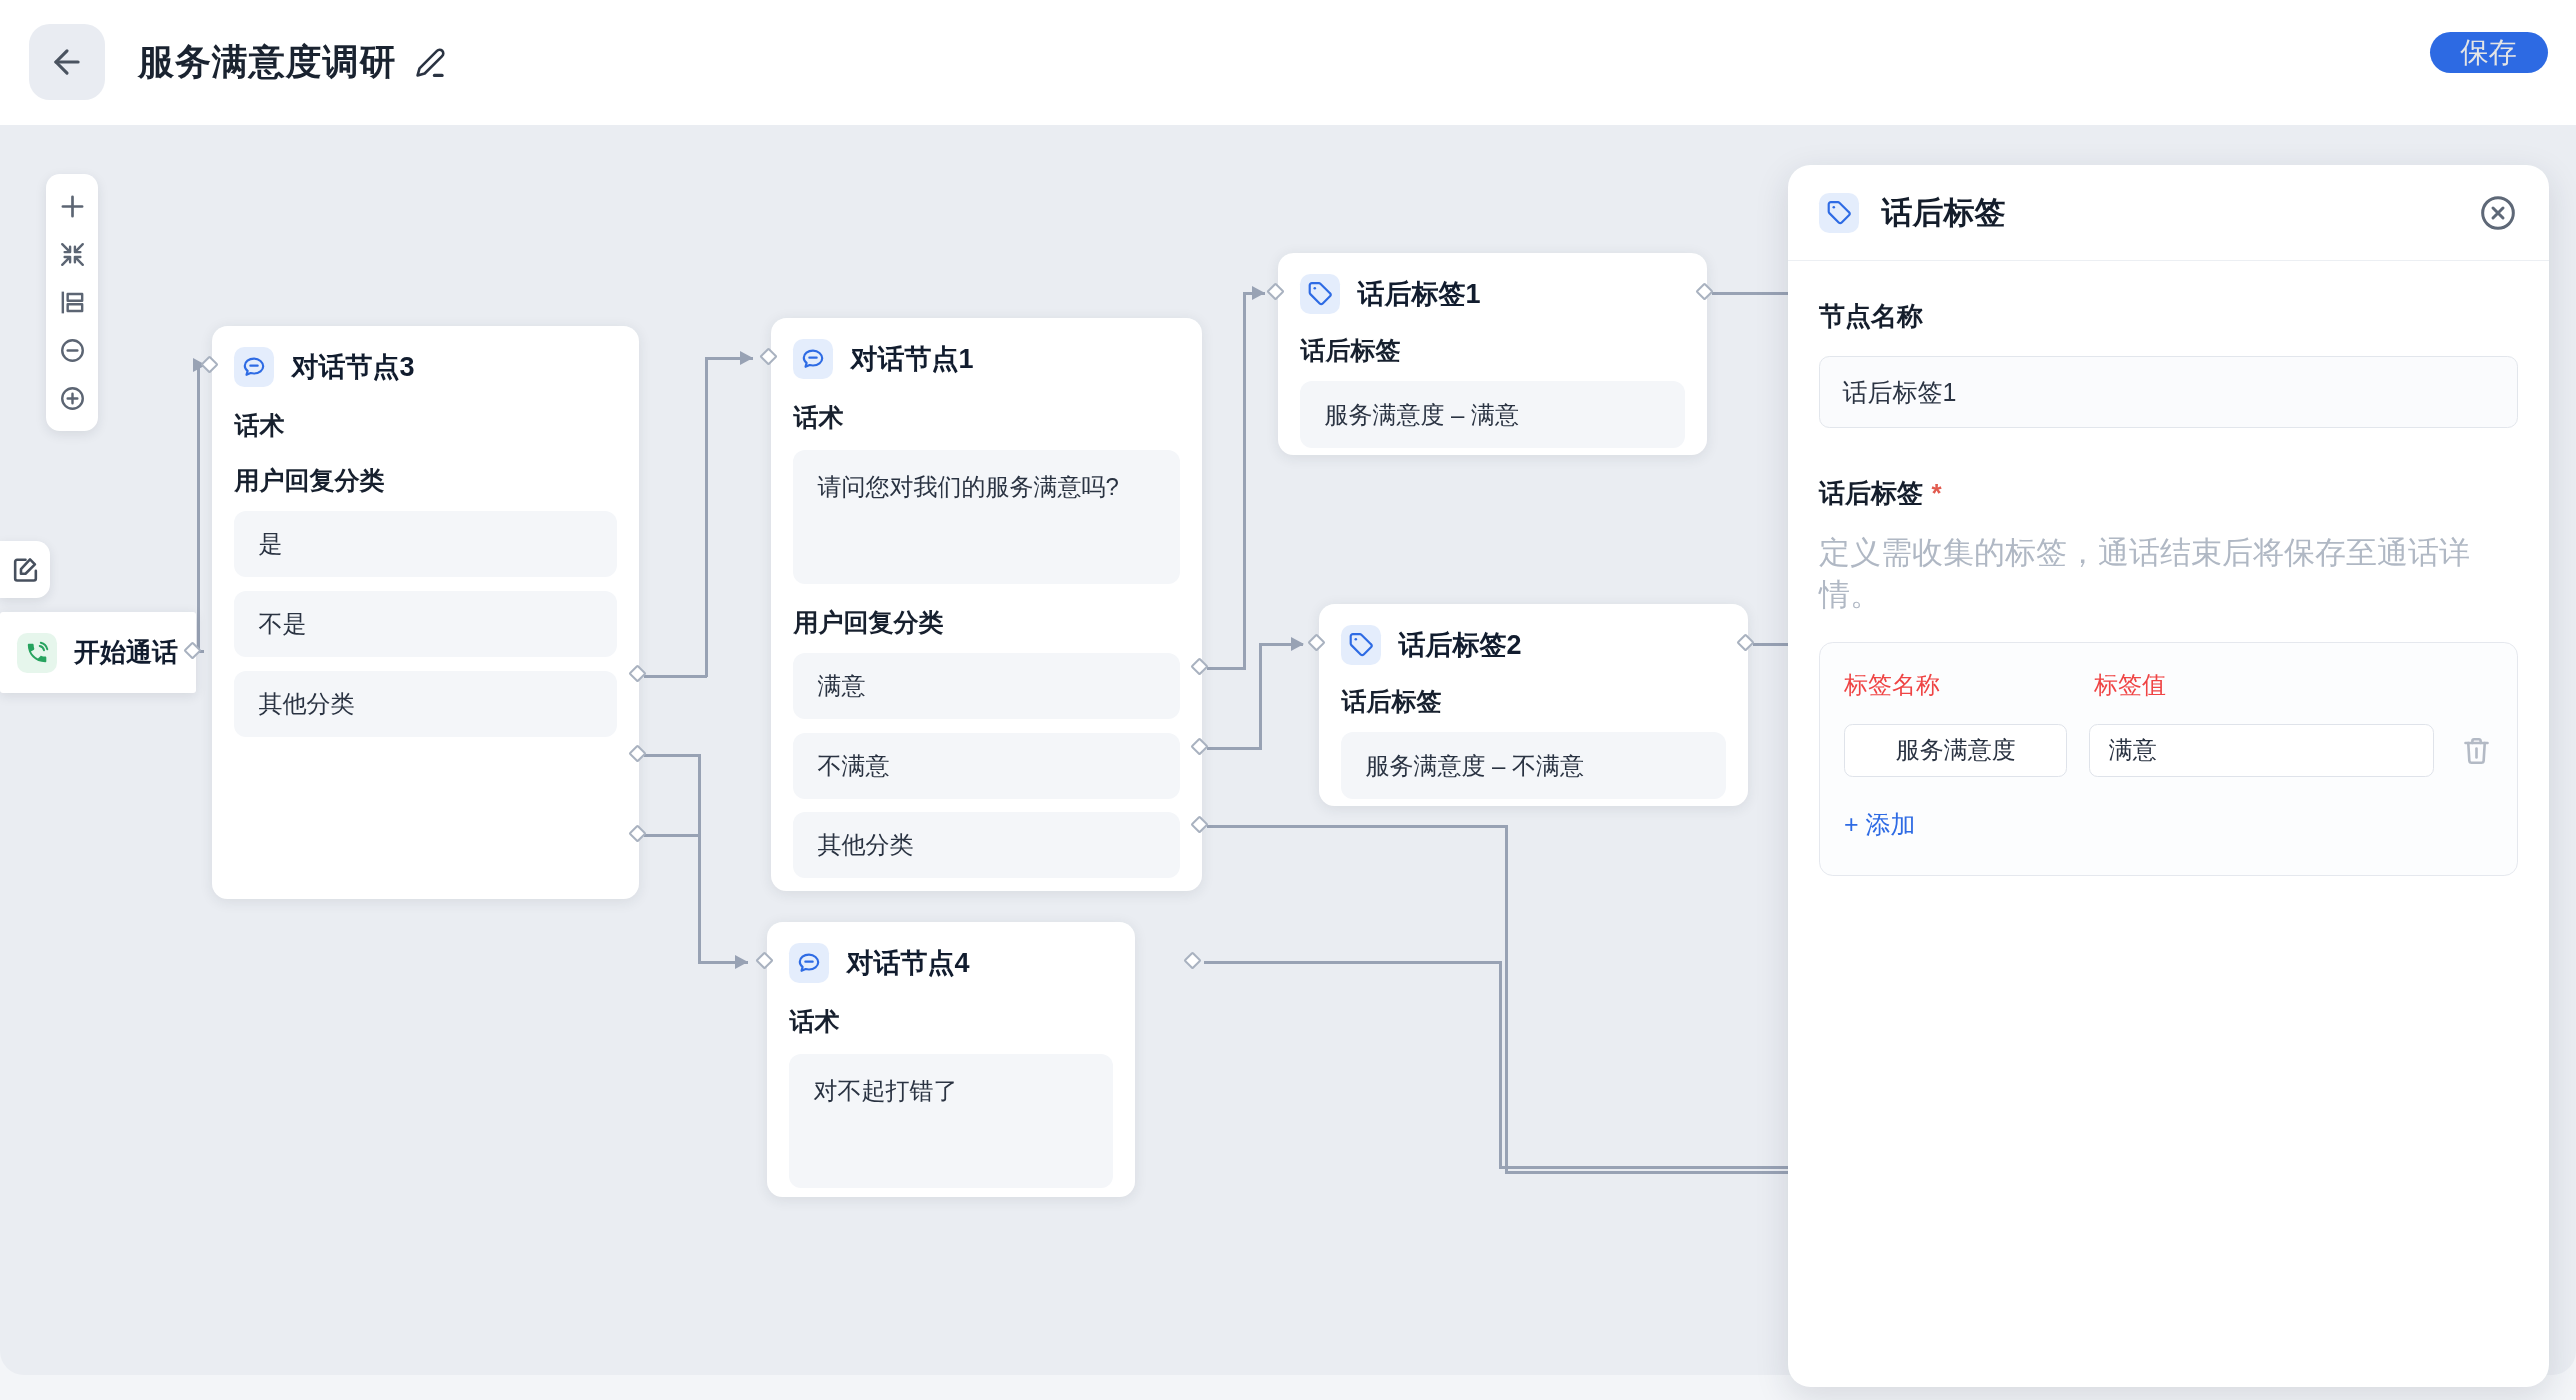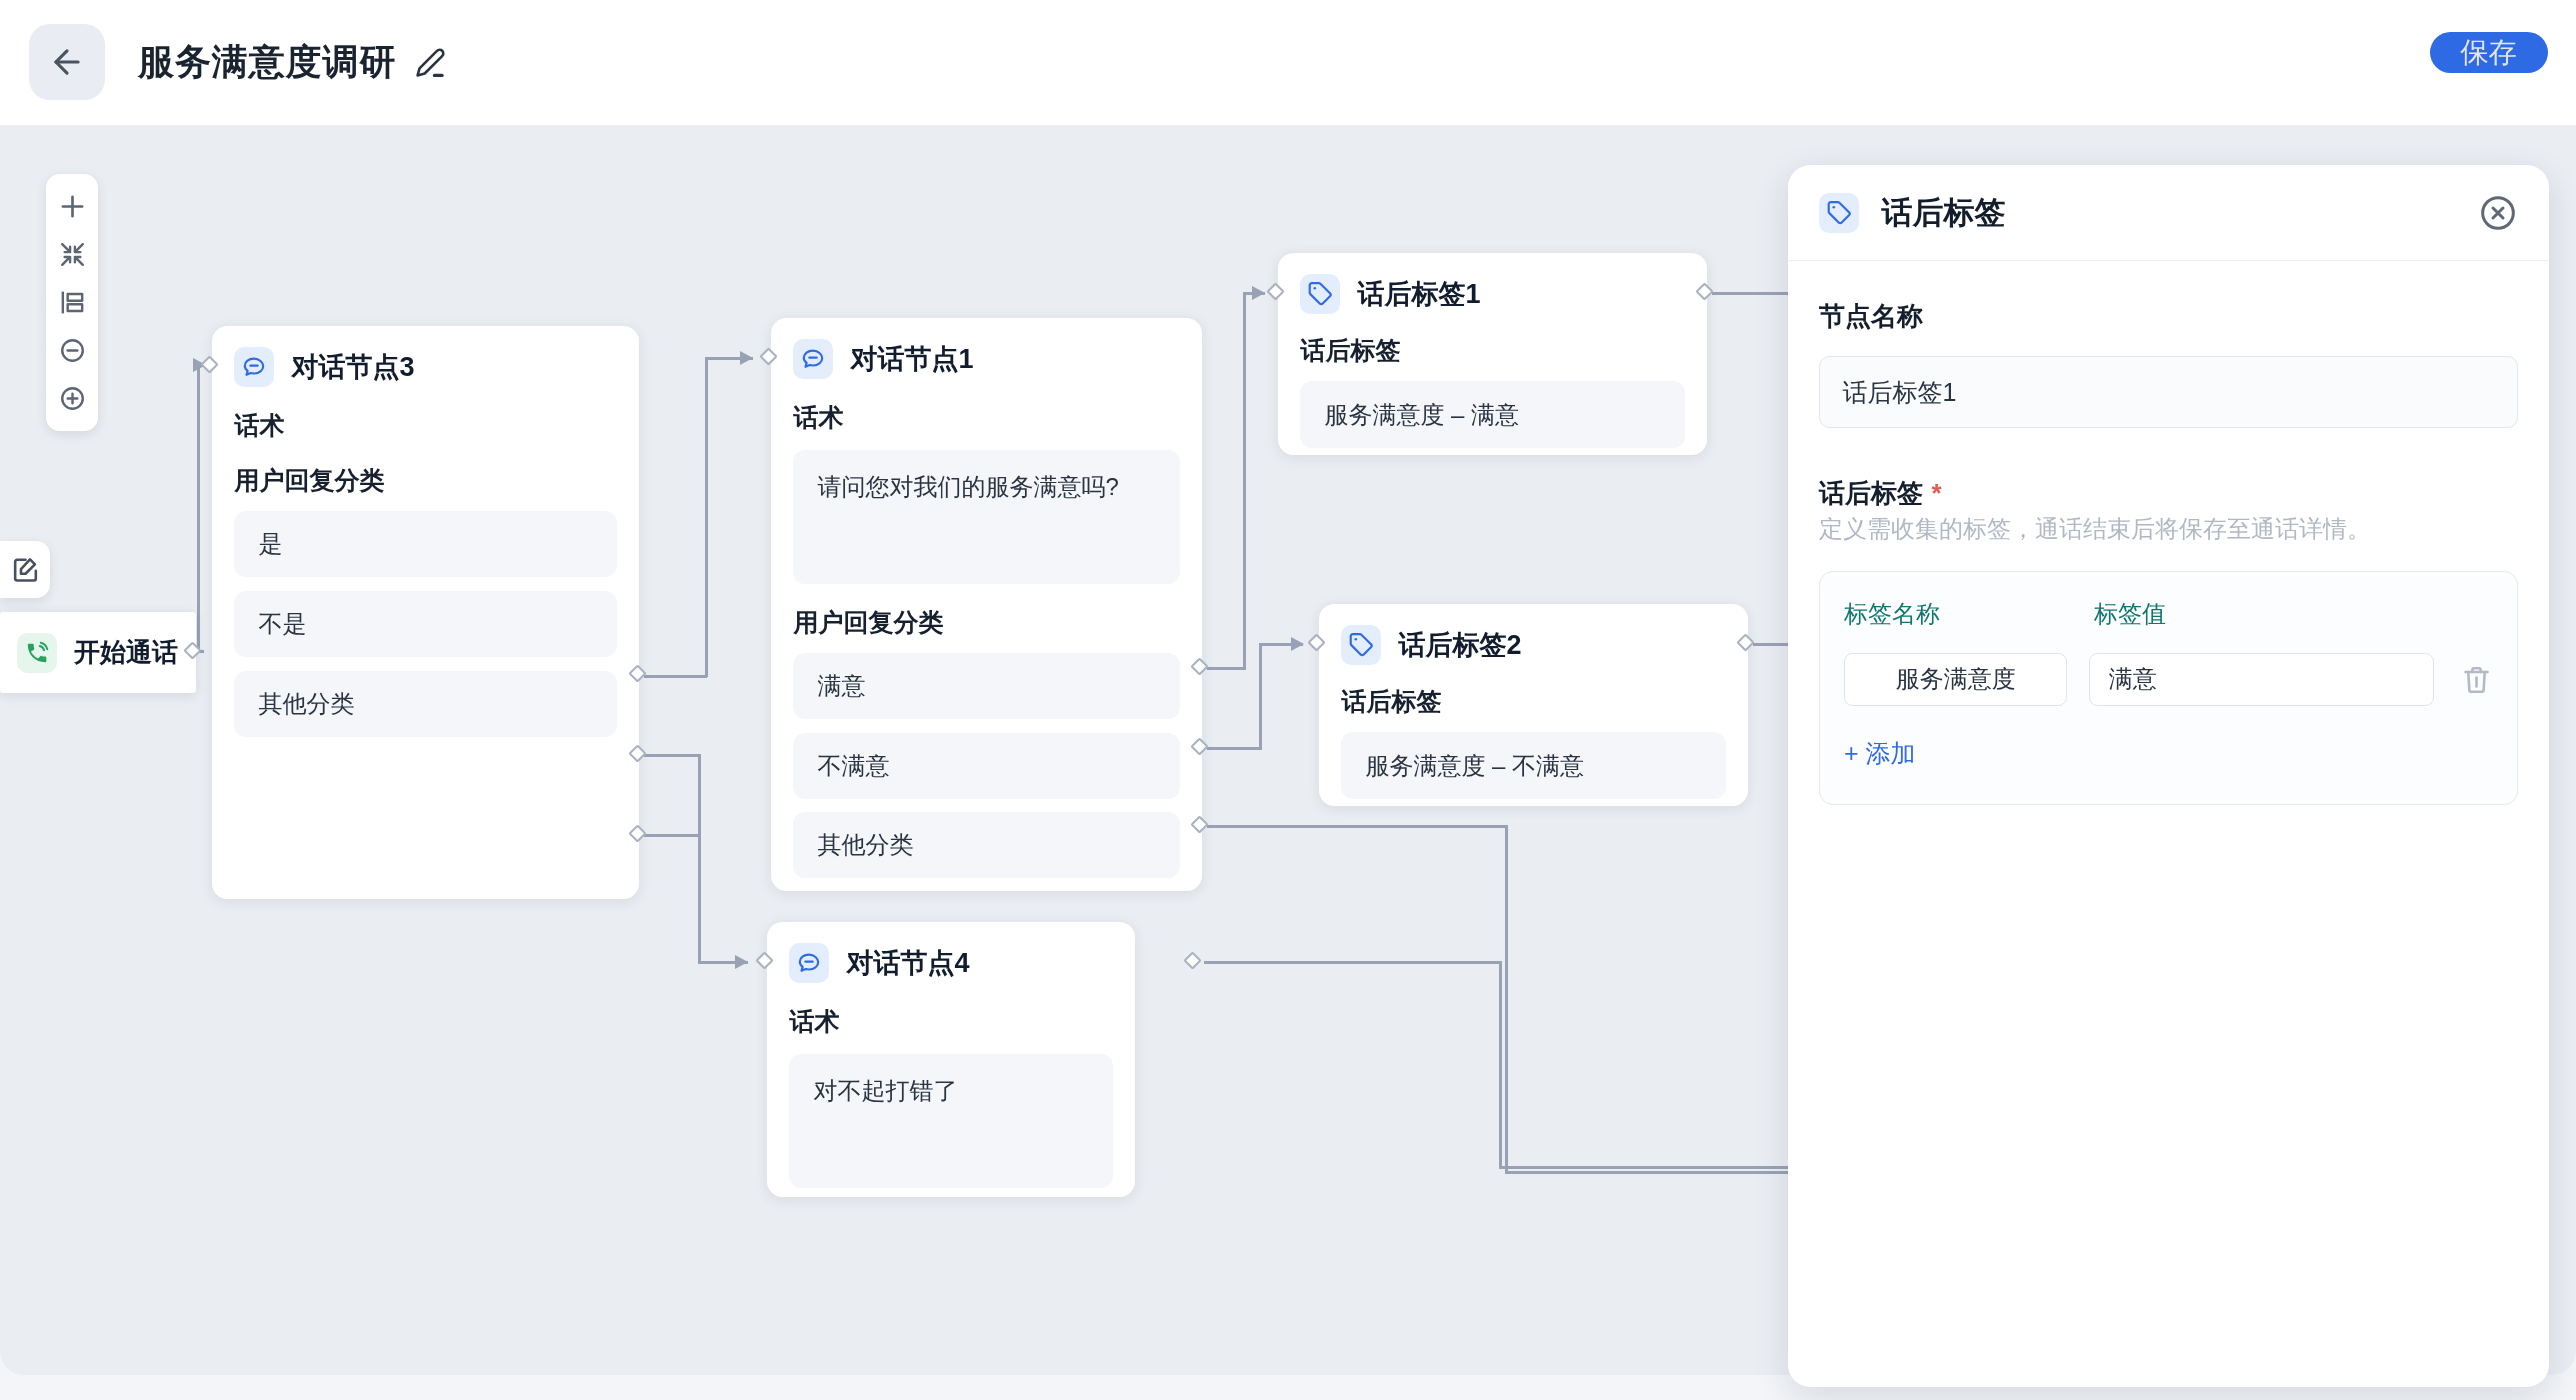--- a/index.html
+++ b/index.html
@@ -43,24 +43,24 @@
   .panel { position:absolute; left:1788px; top:165px; width:761px; height:1222px; background:#ffffff; border-radius:22.4px; box-shadow:0 10.3px 34px rgba(30,41,59,.13); z-index:10; }
   .panel-head { height:96px; display:flex; align-items:center; padding:0 31px; border-bottom:1.7px solid #eceff3; }
   .panel-head .node-icon { margin-right:22.4px; }
   .panel-title { font-size:31px; font-weight:bold; color:#141d2b; flex:1; }
   .panel-close { width:40px; height:40px; display:flex; align-items:center; justify-content:center; cursor:pointer; }
   .panel-body { padding:0 31px; }
   .field-label { font-size:26px; font-weight:bold; color:#151e2c; margin-top:38px; }
   .text-input { margin-top:22.4px; height:72px; border:1.7px solid #e2e6ec; border-radius:10.3px; background:#fafbfd; display:flex; align-items:center; padding:0 22.4px; font-size:25px; color:#2a3342; }
   .section-row { margin-top:48px; display:flex; align-items:baseline; gap:8.6px; }
   .required-mark { color:#e25b4f; font-size:26px; font-weight:bold; }
-  .panel-desc { margin-top:2px; font-size:24px; color:#b0b8c4; }
+  .panel-desc { margin-top:21px; font-size:31px; color:#b0b8c4; }
   .tag-group { margin-top:26px; border:1.7px solid #e5e8ee; border-radius:13.8px; background:#fcfdfe; padding:26px 24px 34px 24px; }
   .tag-cols { display:flex; }
-  .tag-col-label { font-size:24px; color:#0f766e; }
+  .tag-col-label { font-size:24px; color:#ef4444; }
   .tag-col-label.first { width:250px; }
   .tag-inputs { display:flex; align-items:center; margin-top:22.4px; }
   .small-input { height:53px; border:1.7px solid #dfe3ea; border-radius:8.6px; background:#ffffff; display:flex; align-items:center; padding:0 19px; font-size:24px; color:#2a3342; }
   .small-input.name { width:228px; margin-right:21.5px;justify-content:center; }
   .small-input.value { width:353px; }
   .trash-btn { margin-left:26px; display:flex; align-items:center; cursor:pointer; }
   .add-link { margin-top:31px; font-size:25px; color:#2e6be4; cursor:pointer; }
 
   svg { display:block; }
 </style>

